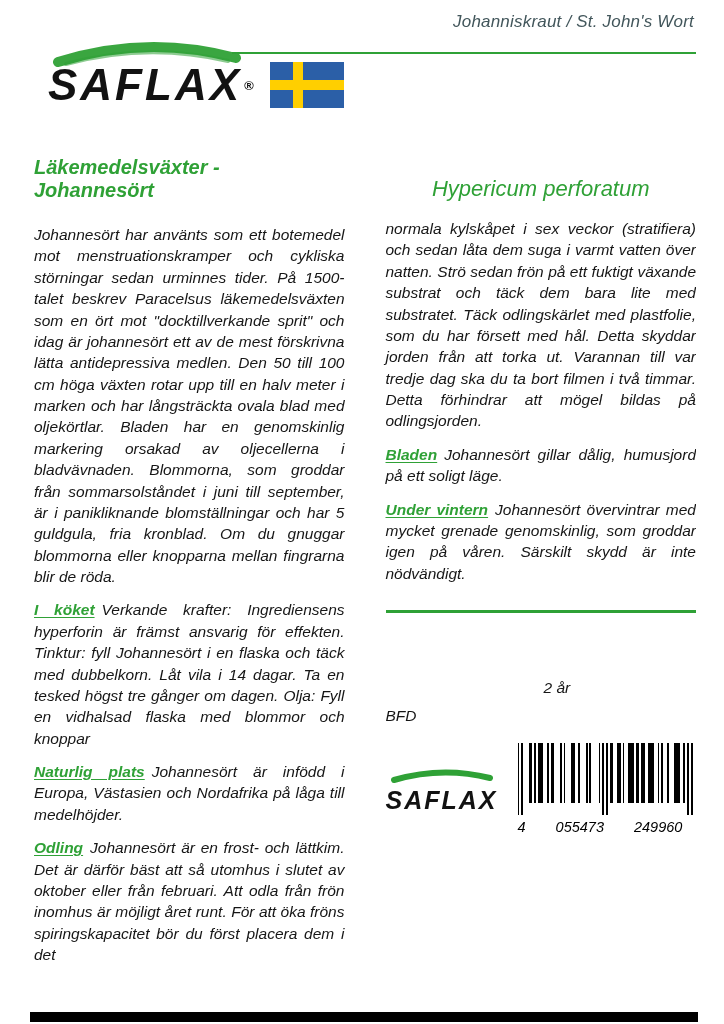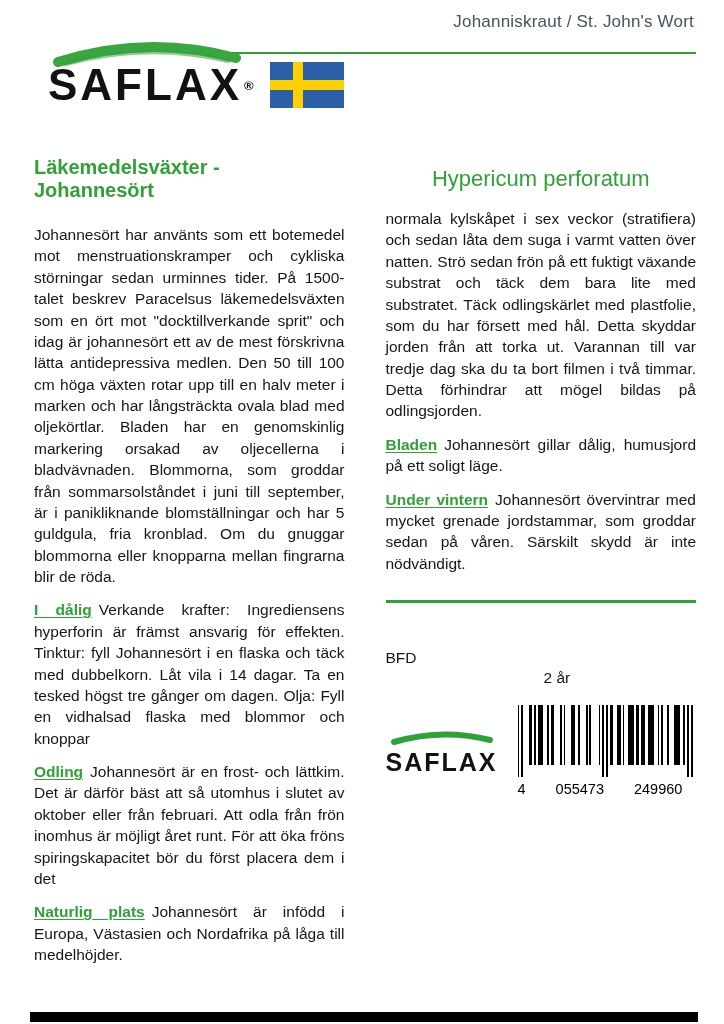--- a/index.html
+++ b/index.html
@@ -6,20 +6,21 @@
   html, body { margin: 0; padding: 0; background: #e8e8e8; }
   #page {
     position: relative;
     width: 724px;
     height: 1024px;
     margin: 0 auto;
     background: #ffffff;
     overflow: hidden;
     font-family: "Liberation Sans", sans-serif;
     color: #161616;
+    font-style: italic;
   }
   
   .top-title {
     position: absolute;
     top: 12px;
     right: 30px;
     font-size: 17px;
     letter-spacing: 0.2px;
     color: var(--header-text, #42565b);
   }
@@ -68,21 +69,21 @@
     overflow: hidden;
   }
   .col { flex: 1 1 0; min-width: 0; }
   .h-left {
     margin: 6px 0 22px;
     font-size: 20px;
     font-weight: bold;
     color: var(--green, #2fa136);
   }
   .h-right {
-    margin: 16px 0 16px;
+    margin: 26px 0 16px;
     font-size: 22px;
     font-weight: normal;
     text-align: center;
     color: var(--green, #2fa136);
   }
   p.body {
     margin: 0 0 12px;
     font-size: 15.5px;
     line-height: 1.38;
     text-align: justify;
@@ -97,21 +98,21 @@
     text-underline-offset: 2px;
     margin-right: 7px;
   }
   .divider {
     border-top: 3px solid var(--green, #2fa136);
     margin-top: 26px;
   }
   
   .footer { margin-top: 46px; }
   .frow { display: flex; font-size: 15.5px; margin-bottom: 12px; }
-  .flabel { width: 158px; flex: none; }
+  .flabel { width: 158px; flex: none; margin-top: 48px; }
   .fvalue { flex: 1; margin-top: 20px; }
   .fbottom { display: flex; align-items: center; gap: 20px; margin-top: 18px; }
   .small-logo { width: 112px; flex: none; text-align: center; }
   .small-logo .logo-text-sm {
     font-size: 25px; font-weight: bold; letter-spacing: 2px; color: #121212; line-height: 1;
   }
   .barcode-wrap { flex: 1; }
   #barcode-bars { display: flex; align-items: flex-start; height: 74px; }
   .mod { width: 1.85px; height: 60px; flex: none; }
   .mod.on { background: #000; }
@@ -149,30 +150,30 @@
         <span class="reg">®</span>
       <span class="flag"></span>
     </div>
   </div>
 
   <div class="columns">
 
     <div class="col">
       <h1 class="h-left">Läkemedelsväxter - Johannesört</h1>
       <p class="body">Johannesört har använts som ett botemedel mot menstruationskramper och cykliska störningar sedan urminnes tider. På 1500-talet beskrev Paracelsus läkemedelsväxten som en ört mot "docktillverkande sprit" och idag är johannesört ett av de mest förskrivna lätta antidepressiva medlen. Den 50 till 100 cm höga växten rotar upp till en halv meter i marken och har långsträckta ovala blad med oljekörtlar. Bladen har en genomskinlig markering orsakad av oljecellerna i bladvävnaden. Blommorna, som groddar från sommarsolståndet i juni till september, är i panikliknande blomställningar och har 5 guldgula, fria kronblad. Om du gnuggar blommorna eller knopparna mellan fingrarna blir de röda.</p>
-      <p class="body"><span class="label">I dålig</span><span>Verkande krafter: Ingrediensens hyperforin är främst ansvarig för effekten. Tinktur: fyll Johannesört i en flaska och täck med dubbelkorn. Låt vila i 14 dagar. Ta en tesked högst tre gånger om dagen. Olja: Fyll en vidhalsad flaska med blommor och knoppar</span></p>
+      <p class="body"><span class="label">I köket</span><span>Verkande krafter: Ingrediensens hyperforin är främst ansvarig för effekten. Tinktur: fyll Johannesört i en flaska och täck med dubbelkorn. Låt vila i 14 dagar. Ta en tesked högst tre gånger om dagen. Olja: Fyll en vidhalsad flaska med blommor och knoppar</span></p>
+      <p class="body"><span class="label">Naturlig plats</span><span>Johannesört är infödd i Europa, Västasien och Nordafrika på låga till medelhöjder.</span></p>
       <p class="body"><span class="label">Odling</span><span>Johannesört är en frost- och lättkim. Det är därför bäst att så utomhus i slutet av oktober eller från februari. Att odla från frön inomhus är möjligt året runt. För att öka fröns spiringskapacitet bör du först placera dem i det</span></p>
-      <p class="body"><span class="label">Naturlig plats</span><span>Johannesört är infödd i Europa, Västasien och Nordafrika på låga till medelhöjder.</span></p>
     </div>
 
     <div class="col">
       <h2 class="h-right">Hypericum perforatum</h2>
       <p class="body">normala kylskåpet i sex veckor (stratifiera) och sedan låta dem suga i varmt vatten över natten. Strö sedan frön på ett fuktigt växande substrat och täck dem bara lite med substratet. Täck odlingskärlet med plastfolie, som du har försett med hål. Detta skyddar jorden från att torka ut. Varannan till var tredje dag ska du ta bort filmen i två timmar. Detta förhindrar att mögel bildas på odlingsjorden.</p>
       <p class="body"><span class="label">Bladen</span><span>Johannesört gillar dålig, humusjord på ett soligt läge.</span></p>
-      <p class="body"><span class="label">Under vintern</span><span>Johannesört övervintrar med mycket grenade jordstammar, som groddar sedan på våren. Särskilt skydd är inte nödvändigt.</span></p>
+      <p class="body"><span class="label">Under vintern</span><span>Johannesört övervintrar med mycket grenade genomskinlig, som groddar igen på våren. Särskilt skydd är inte nödvändigt.</span></p>
 
       <div class="divider"></div>
 
       <div class="footer">
         <div class="frow">
           <span class="flabel">BFD</span>
           <span class="fvalue">2 år</span>
         </div>
 
         <div class="fbottom">

